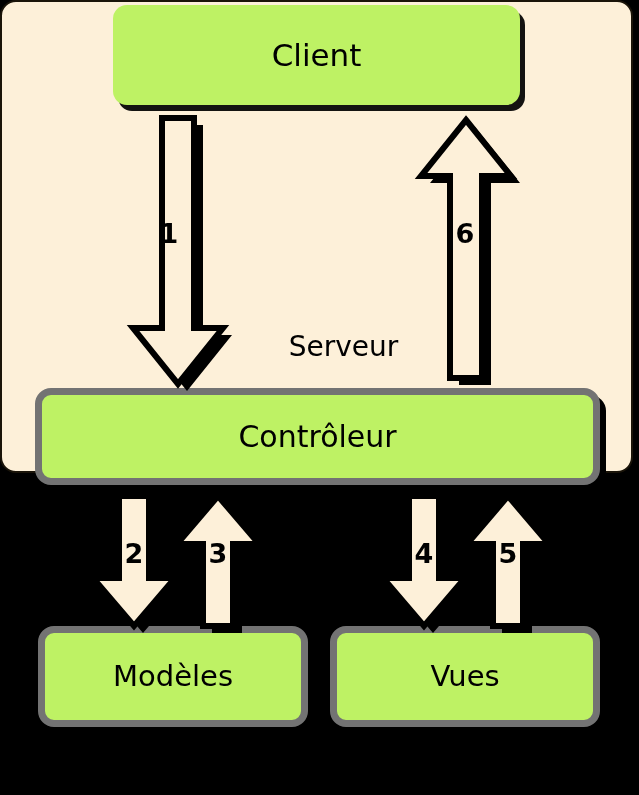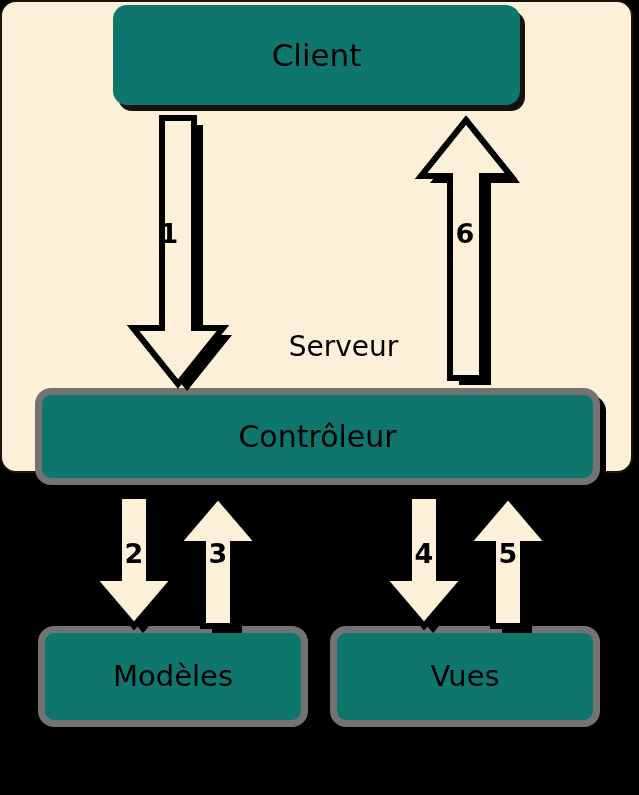--- a/index.html
+++ b/index.html
@@ -16,21 +16,21 @@
     width: 639px;
     height: 795px;
     background: #000000;
     overflow: hidden;
   }
 
   
   .box {
     position: absolute;
     box-sizing: border-box;
-    background: #0f766e;
+    background: #bef264;
     display: flex;
     align-items: center;
     justify-content: center;
     text-align: right;
     color: #000000;
     line-height: 1.1;
   }
 
   
   .box-client {

